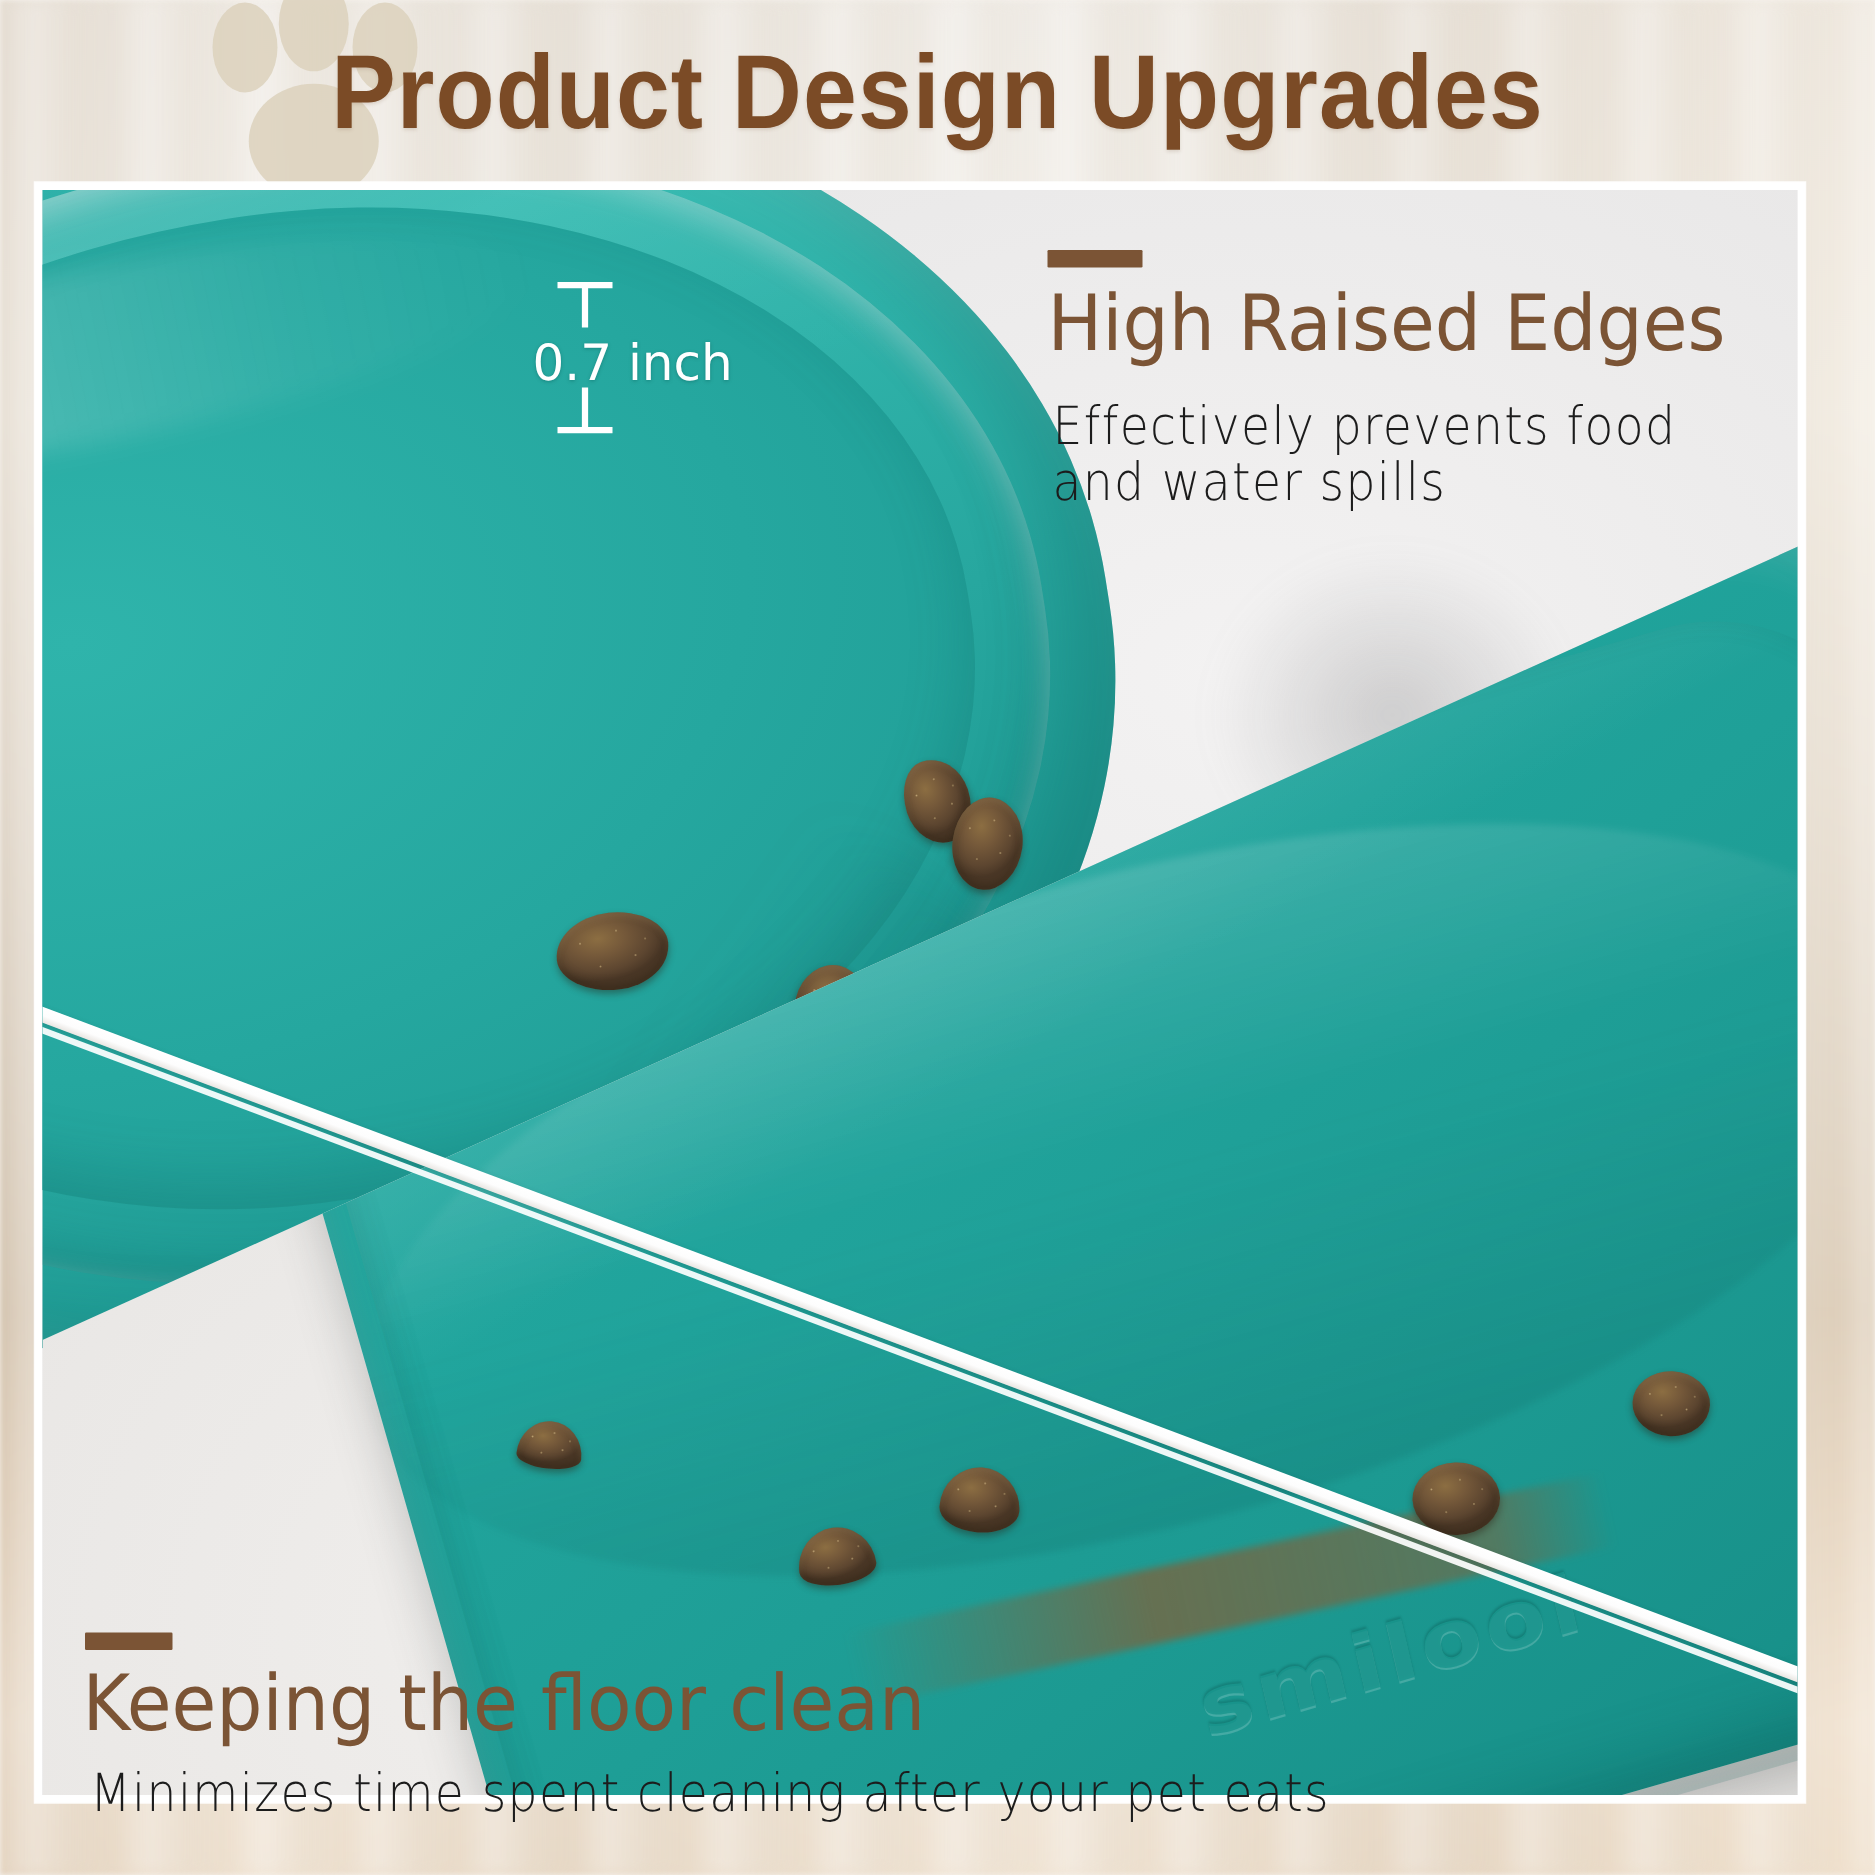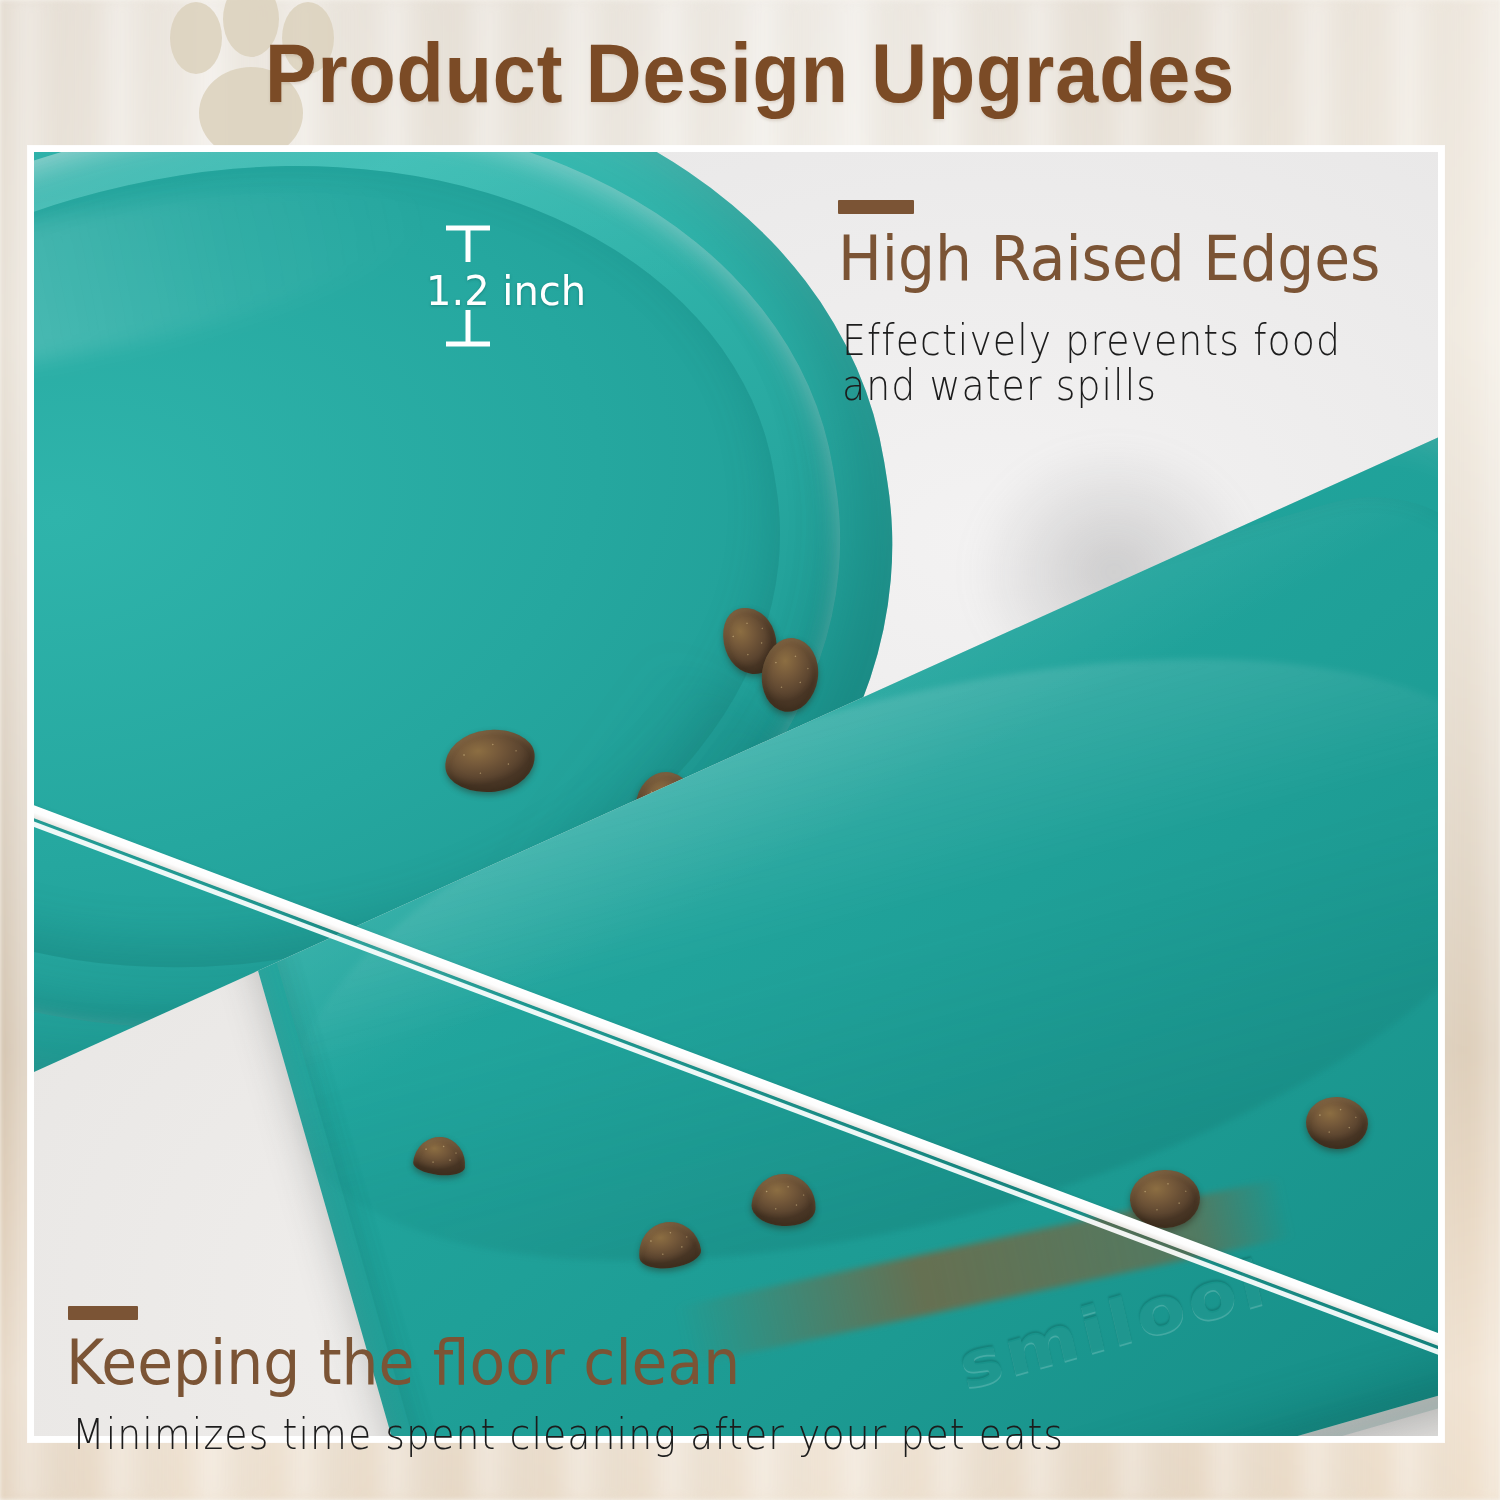--- a/index.html
+++ b/index.html
@@ -402,21 +402,21 @@
   </div>
 </div>
 
 <div id="dimension-callout">
   <svg width="260" height="130" viewBox="0 0 260 130">
     <line x1="42" y1="6" x2="86" y2="6" stroke="#ffffff" stroke-width="5"></line>
     <line x1="64" y1="6" x2="64" y2="40" stroke="#ffffff" stroke-width="5"></line>
     <line x1="64" y1="88" x2="64" y2="122" stroke="#ffffff" stroke-width="5"></line>
     <line x1="42" y1="122" x2="86" y2="122" stroke="#ffffff" stroke-width="5"></line>
   </svg>
-  <div id="dimension-label">1.2 inch</div>
+  <div id="dimension-label">0.7 inch</div>
 </div>
 
 <div class="accent-bar" id="callout-top-bar"></div>
 <div class="callout-head" id="callout-top-head">High Raised Edges</div>
 <div class="callout-sub" id="callout-top-sub">
   <div>Effectively prevents food</div>
   <div>and water spills</div>
 </div>
 
 <div class="accent-bar" id="callout-bottom-bar"></div>

